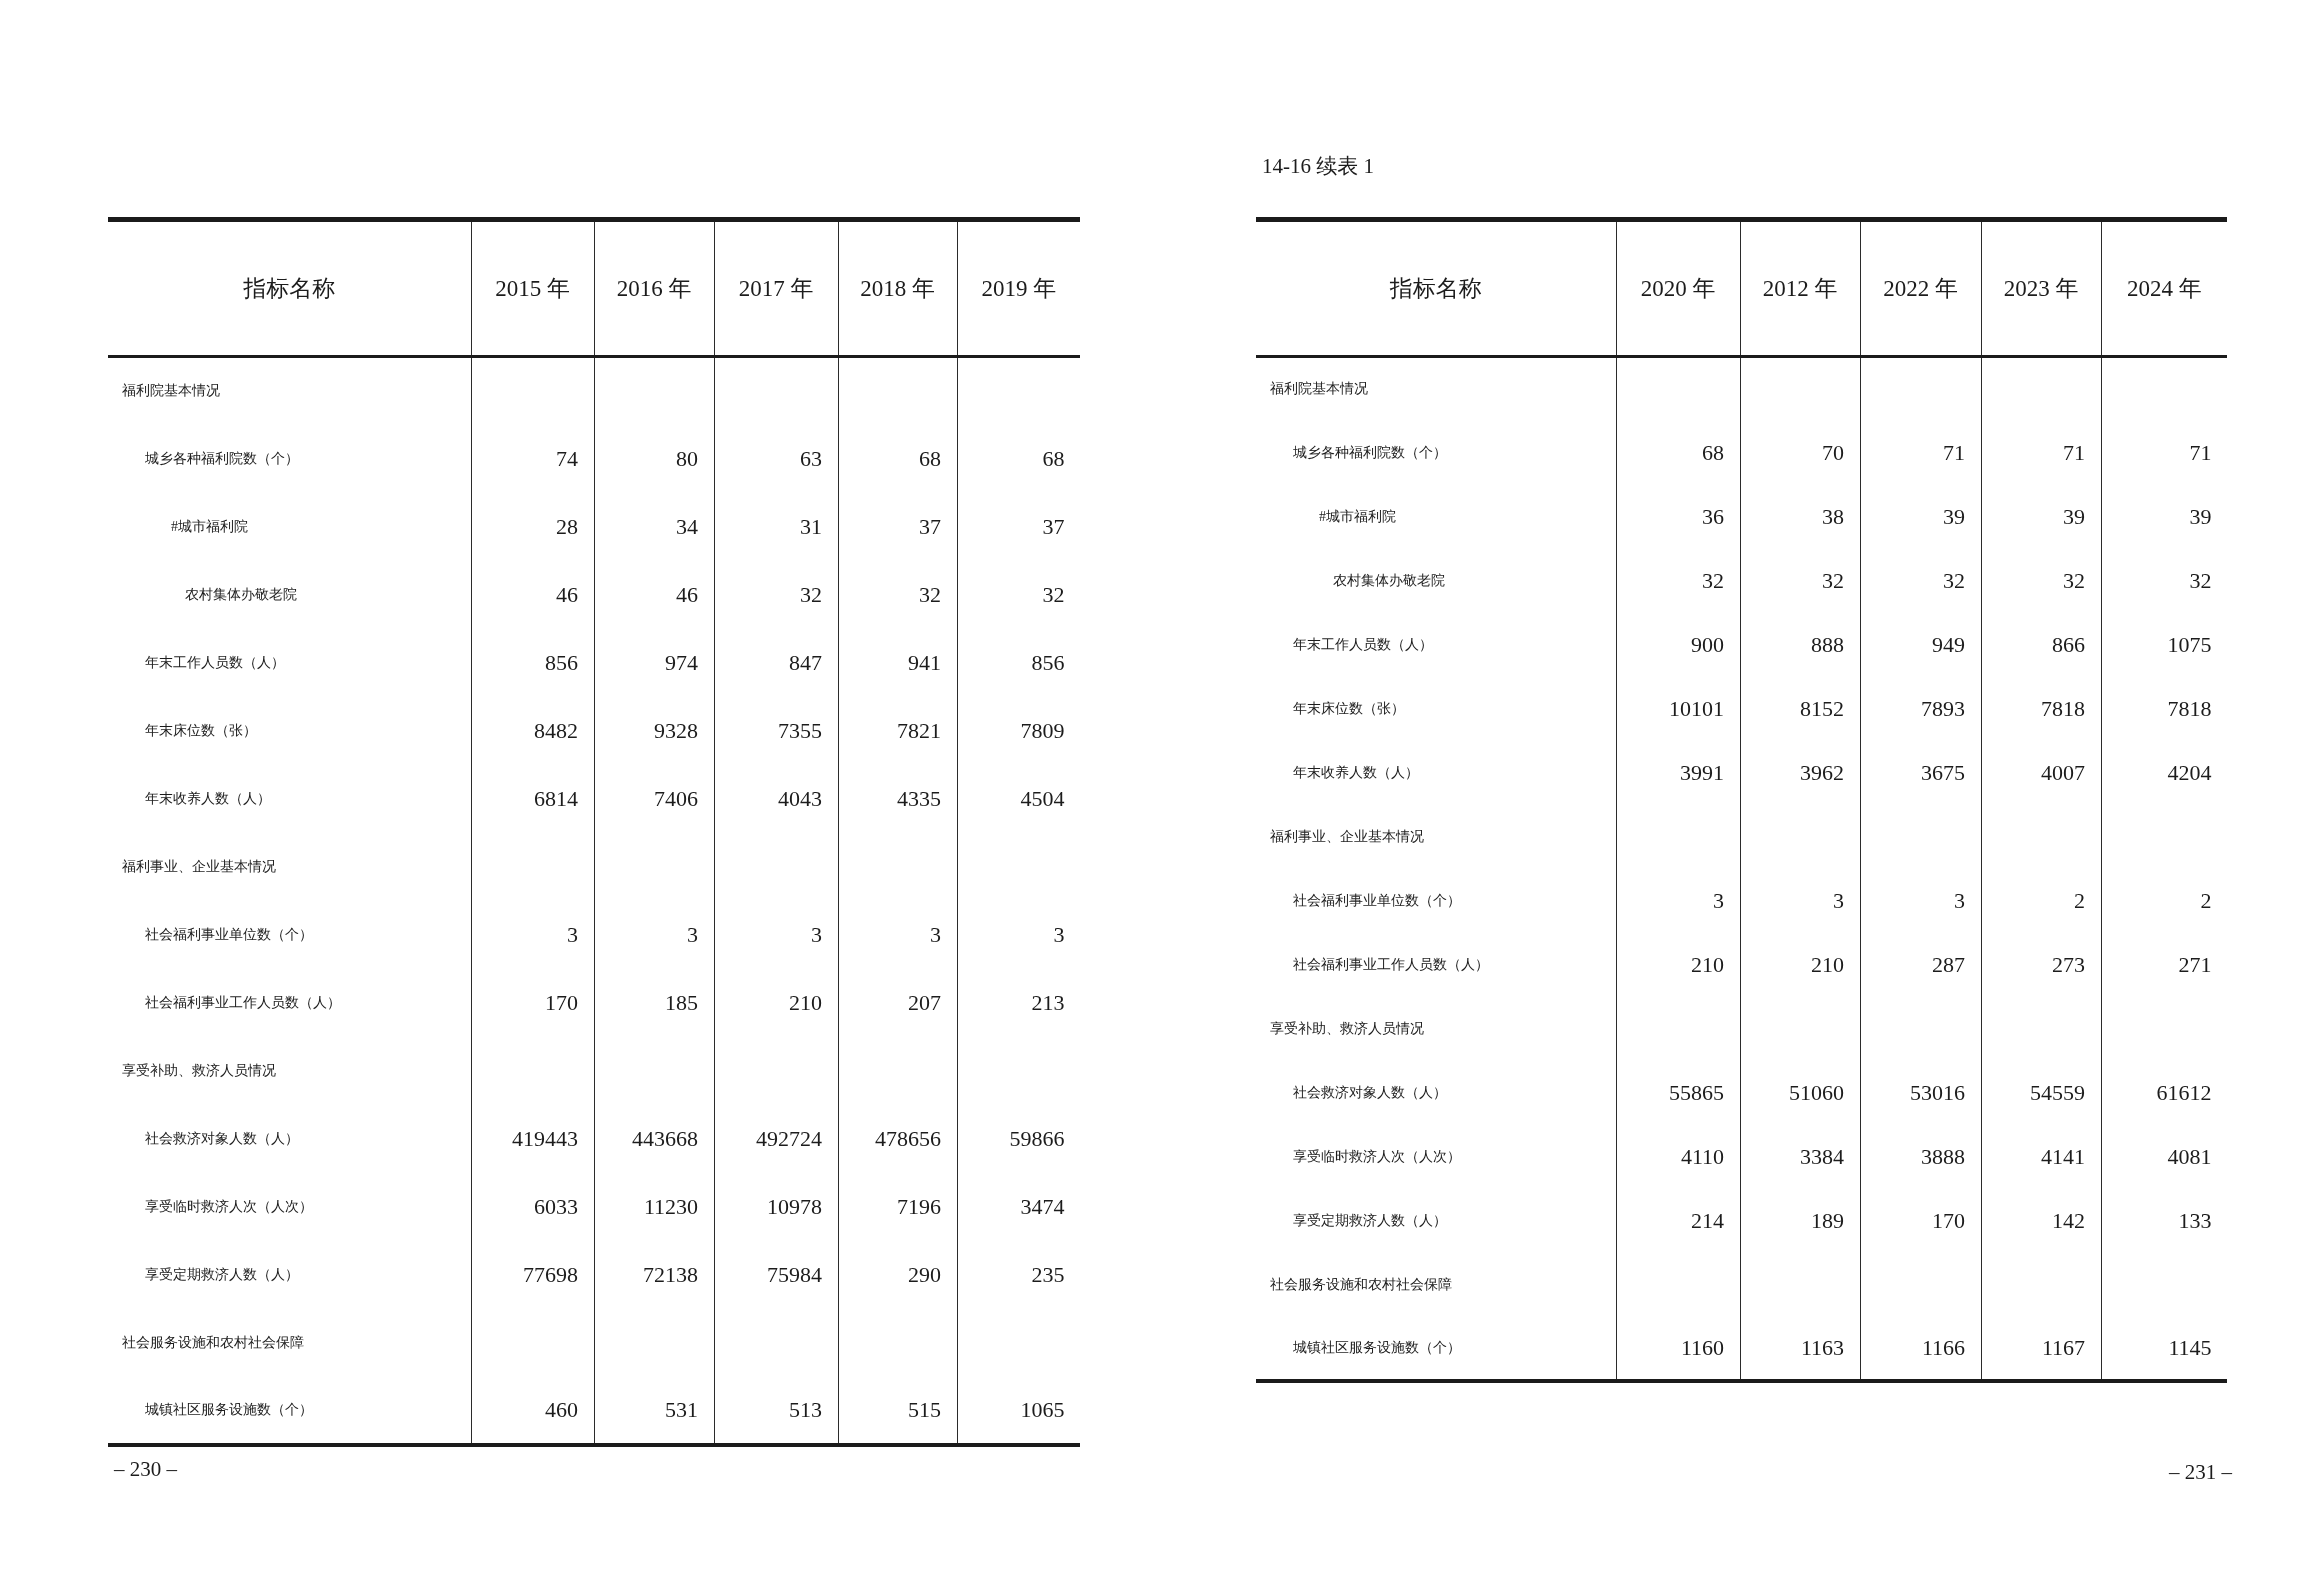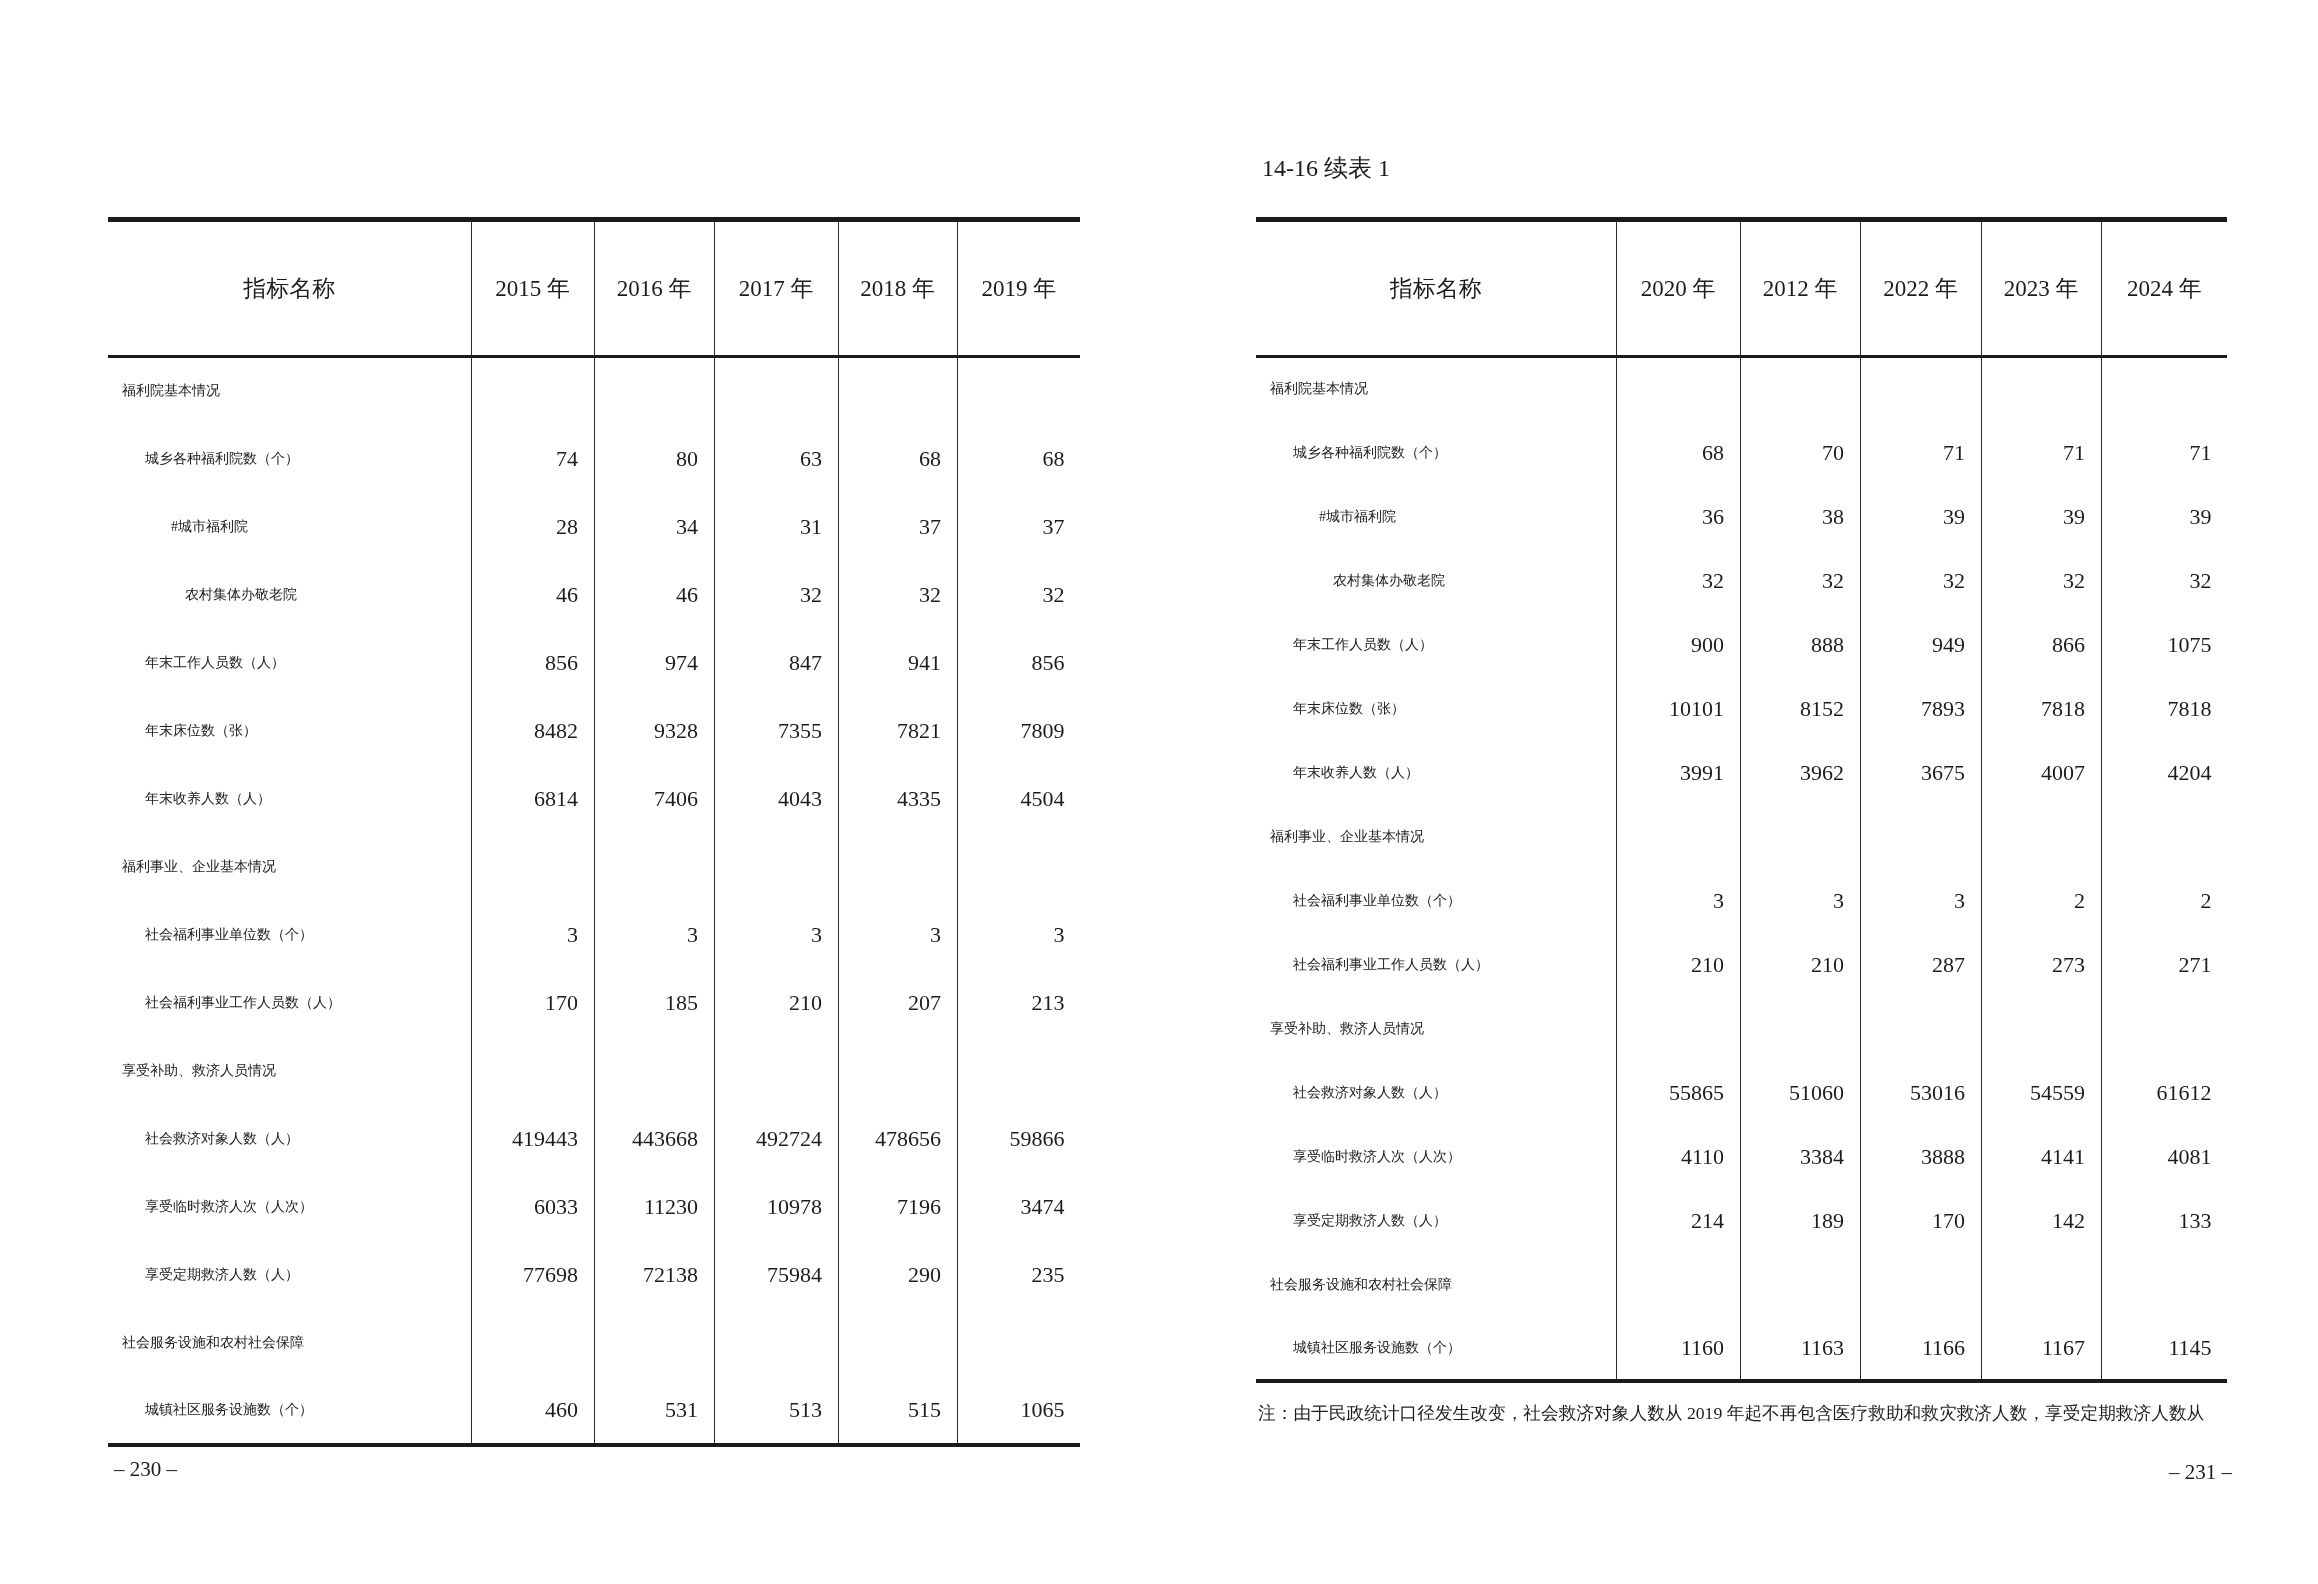--- a/index.html
+++ b/index.html
@@ -4,21 +4,21 @@
 <style>
   html,body{margin:0;padding:0;background:#e8e8e8;}
   .canvas{
     position:relative;width:2319px;height:1584px;background:#ffffff;
     font-family:"Liberation Serif","DejaVu Serif",serif;color:#1c1c1c;overflow:hidden;
   }
   .title{
     position:absolute;left:108px;top:112px;width:972px;text-align:center;
     font-size:35px;font-weight:bold;letter-spacing:1.5px;white-space:nowrap;
   }
-  .cont-label{position:absolute;left:1262px;top:152px;font-size:24px;white-space:nowrap;}
+  .cont-label{position:absolute;left:1262px;top:152px;font-size:21px;white-space:nowrap;}
 
   table.tbl{
     position:absolute;border-collapse:collapse;table-layout:fixed;
     border-top:5.4px solid #1b1b1b;border-bottom:4.6px solid #1b1b1b;
   }
   .tbl-left{left:108px;top:217px;width:972px;}
   .tbl-right{left:1256px;top:217px;width:970px;}
   .tbl thead tr{height:137px;}
   .tbl-left tbody tr{height:68px;}
   .tbl-right tbody tr{height:64px;}
@@ -343,19 +343,18 @@
           <td class="num">1160</td>
           <td class="num">1163</td>
           <td class="num">1166</td>
           <td class="num">1167</td>
           <td class="num">1145</td>
         </tr>
       </tbody>
   </table>
 
   <div class="footnote">
-    <div>注：由于民政统计口径发生改变，社会救济对象人数从 2019 年起不再包含医疗救助和救灾救济人数，享受定期救济人数从</div>
   </div>
 
   <div class="pagenum pagenum-right">– 231 –</div>
 
 </div>
 
 
 </body></html>

